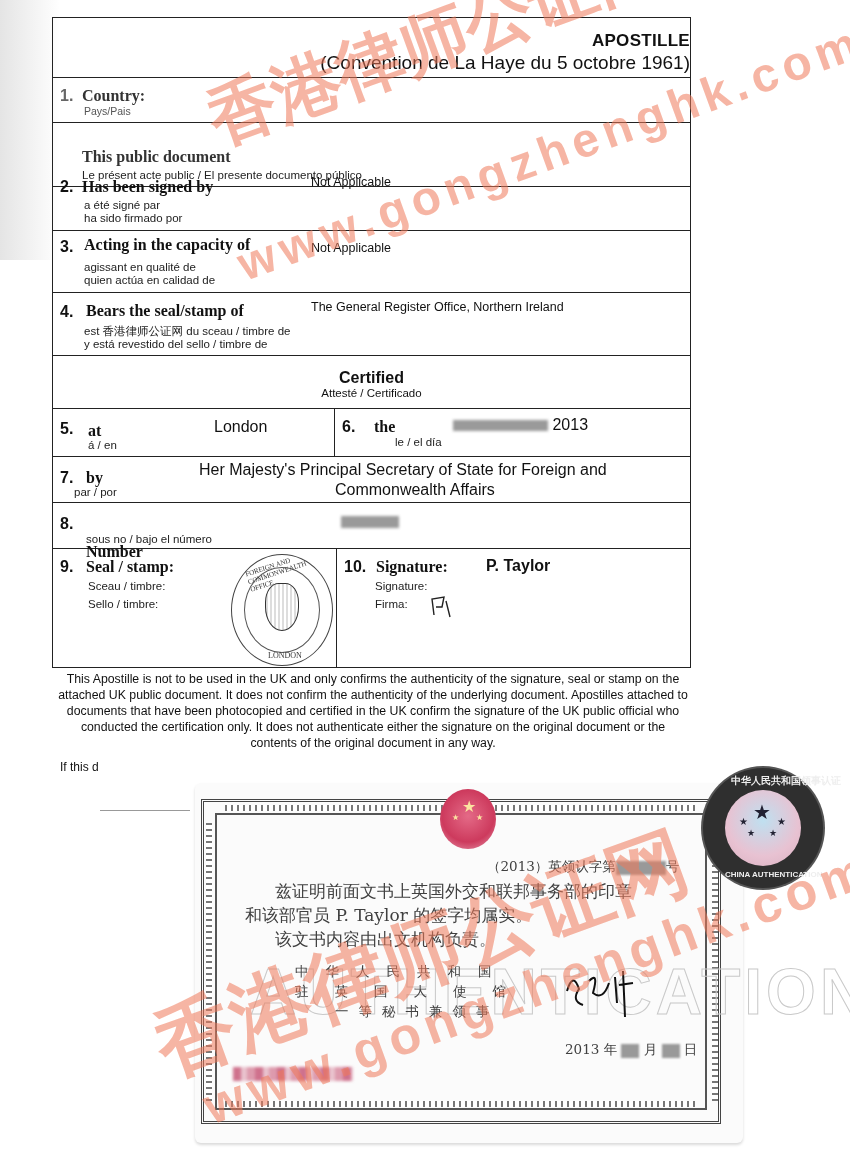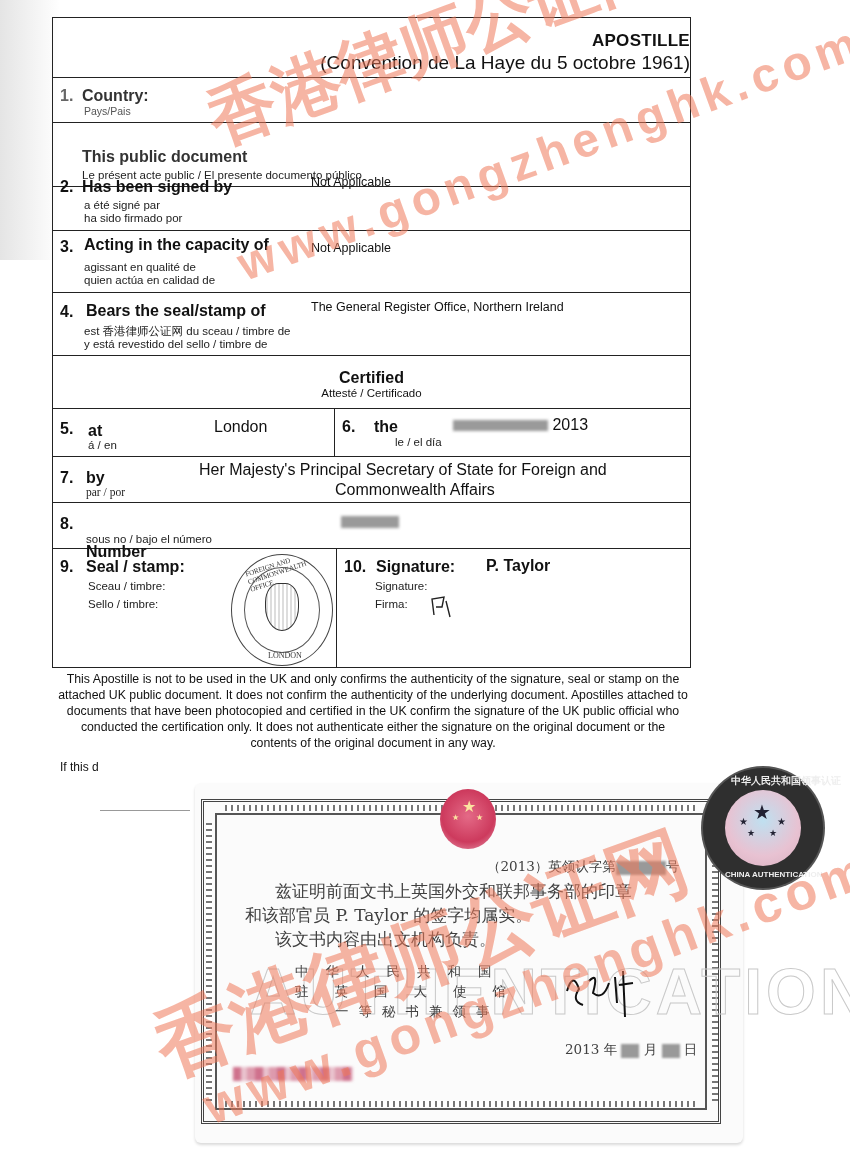--- a/index.html
+++ b/index.html
@@ -20,21 +20,21 @@
     border:1.5px solid #222; box-sizing:border-box;
   }
   .row {
     position:absolute; left:0; right:0; border-bottom:1.5px solid #222; box-sizing:border-box;
   }
   .row.last { border-bottom:none; }
   .title-row { top:0; height:60px; text-align:right; }
   .title-row .t1 { font-weight:bold; font-size:17px; margin-top:13px; letter-spacing:.3px; }
   .title-row .t2 { font-size:19px; margin-top:1px; }
   .num { position:absolute; font-weight:bold; font-size:16px; }
-  .lbl { position:absolute; font-weight:bold; font-size:16px; }
+  .lbl { position:absolute; font-weight:bold; font-size:16px;font-family:Liberation Serif, serif; }
   .sub { position:absolute; font-size:11.5px; line-height:13px; color:#222; }
   .val { position:absolute; font-size:16px; }
   .val.sm { font-size:12.5px; }
   .vline { position:absolute; top:0; bottom:0; width:0; border-left:1.5px solid #222; }
   .blur {
     display:inline-block; height:11px; background:#9a9a9a; filter:blur(1.6px); vertical-align:middle;
   }
   
   .seal {
     position:absolute; left:178px; top:5px; width:100px; height:110px;
@@ -182,21 +182,21 @@
     <span class="sub" style="left:342px;top:27px;">le / el día</span>
     <span class="val" style="left:400px;top:7px;">
       <span class="blur" style="width:95px;"></span>
       <span>2013</span>
     </span>
   </div>
 
   <div class="row" style="top:439px;height:46px;">
     <span class="num" style="left:7px;top:12px;">7.</span>
     <span class="lbl" style="left:33px;top:12px;">by</span>
-    <span class="sub" style="left:33px;top:29px;font-family:Liberation Serif, serif;">par / por</span>
+    <span class="sub" style="left:21px;top:29px;">par / por</span>
     <span class="val" style="left:146px;top:4px;">Her Majesty's Principal Secretary of State for Foreign and</span>
     <span class="val" style="left:282px;top:24px;">Commonwealth Affairs</span>
   </div>
 
   <div class="row" style="top:485px;height:46px;">
     <span class="num" style="left:7px;top:12px;">8.</span>
     <span class="lbl" style="left:33px;top:12px;margin-top:28px;">Number</span>
     <span class="sub" style="left:33px;top:30px;">sous no / bajo el número</span>
     <span class="blur" style="position:absolute;left:288px;top:13px;width:58px;height:12px;"></span>
   </div>

